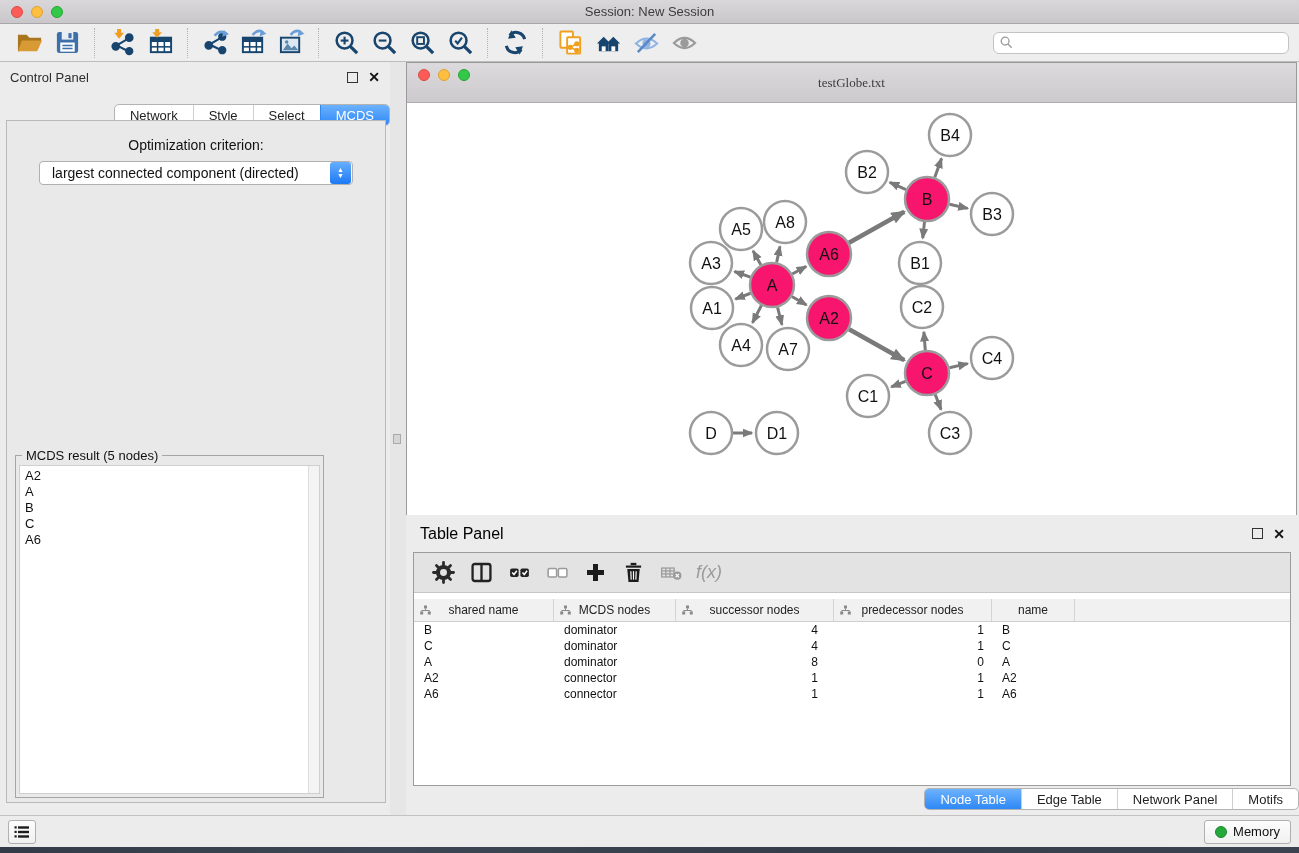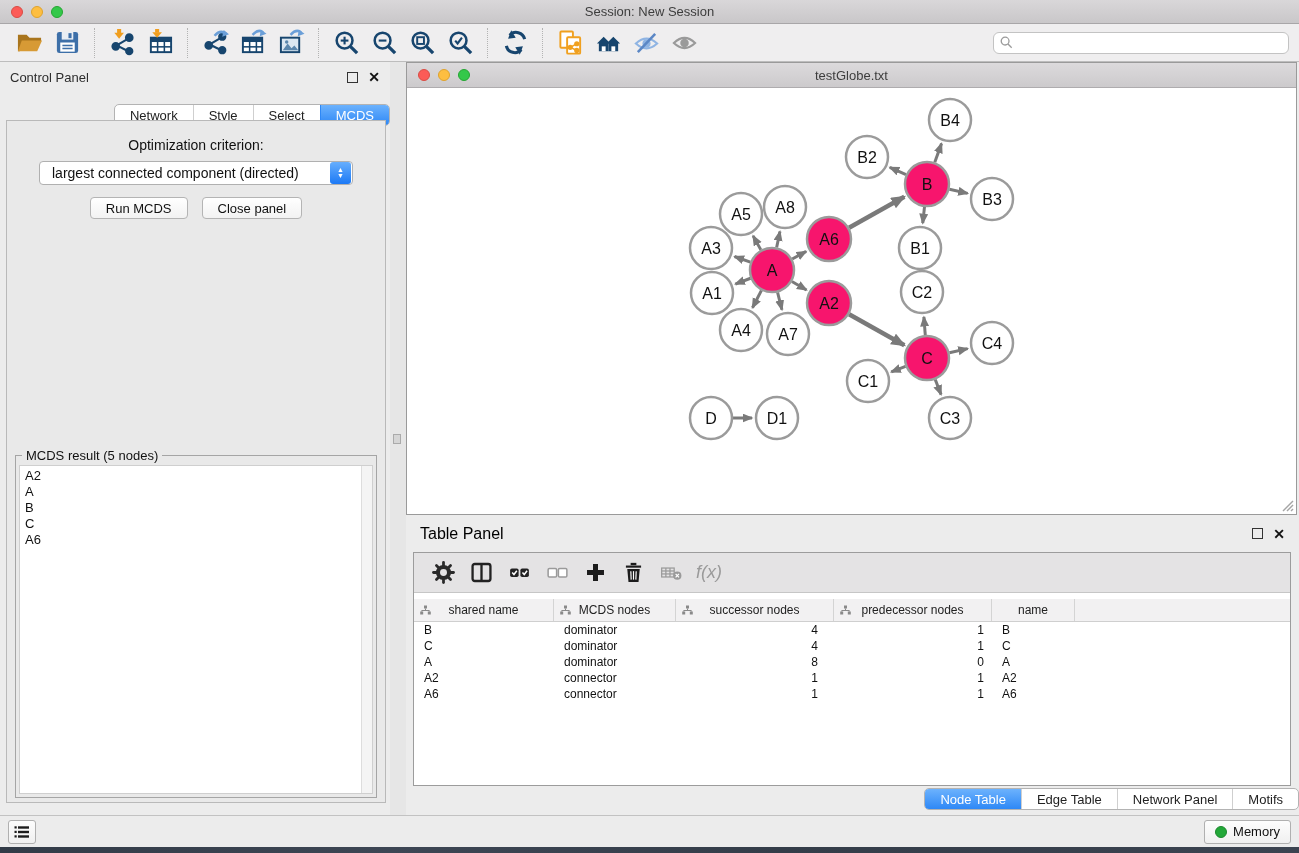--- a/index.html
+++ b/index.html
@@ -45,37 +45,37 @@
   #opt-label { text-align:center; margin-top:16px; font-size:14px; color:#111; }
   #criterion-select { position:relative; margin:8px auto 0 auto; width:314px; height:24px; background:#fff;
     border:1px solid #b0b0b0; border-radius:4px; display:flex; align-items:center; }
   #criterion-select .val { font-size:14px; color:#111; padding-left:12px; flex:1; white-space:nowrap; overflow:hidden; }
   #criterion-select .stepper { width:21px; height:22px; border-radius:3px; background:linear-gradient(#66aefd,#1c79f5);
     display:flex; flex-direction:column; align-items:center; justify-content:center; color:#fff; flex:none; margin-right:1px;}
   #criterion-select .stepper span { font-size:7px; line-height:6px; }
   #cp-buttons { display:flex; justify-content:center; gap:14px; margin-top:12px; }
   .mac-btn { height:22px; background:linear-gradient(#ffffff,#f2f2f2); border:1px solid #b4b4b4; border-radius:4px;
     font-size:13px; color:#111; padding:0 15px; display:flex; align-items:center; }
-  #result-box { position:absolute; left:8px; top:334px; width:362px; height:343px;
+  #result-box { position:absolute; left:8px; top:334px; width:309px; height:343px;
     border:1px solid #a5a5a5; background:#e9e9e9; }
   #result-box .legend { position:absolute; left:6px; top:-8px; background:#e9e9e9; padding:0 4px; font-size:13px; color:#111; }
   #result-list-wrap { position:absolute; left:3px; top:9px; right:3px; bottom:3px; background:#fff; border:1px solid #cfcfcf; }
   #result-list { list-style:none; padding:2px 0 0 5px; font-size:13px; color:#111; }
   #result-list li { line-height:16px; }
   #result-scroll { position:absolute; right:0; top:0; bottom:0; width:11px; background:#f4f4f4; border-left:1px solid #ddd; }
 
   
   #v-splitter { position:absolute; left:390px; top:62px; width:16px; height:753px; background:#e6e6e6; }
   .knob { position:absolute; width:8px; height:10px; background:#d5d5d5; border:1px solid #aaa; }
 
   
   #net-window { position:absolute; left:406px; top:62px; width:891px; height:453px;
     border:1px solid #9a9a9a; background:#fff; }
-  #net-titlebar { height:25px; background:linear-gradient(#dcdadc,#cccacc); border-bottom:1px solid #aeacae;
-    display:flex; align-items:center; justify-content:center; position:relative; }
+  #net-titlebar { height:40px; background:linear-gradient(#dcdadc,#cccacc); border-bottom:1px solid #aeacae;
+    display:flex; align-items:center; justify-content:center; position:relative;font-family:Liberation Serif, serif; }
   #net-titlebar .lights { top:6px; }
   #net-titlebar .title { font-size:13px; color:#3d3d3d; }
   #net-canvas { position:relative; width:100%; height:426px; background:#fff; }
   #graph-svg { position:absolute; left:0; top:0; }
   #net-grip { position:absolute; right:2px; bottom:2px; }
 
   
   #table-panel-head { position:absolute; left:406px; top:515px; width:893px; height:37px; background:#ececec;
     display:flex; align-items:center; padding:0 14px; }
   #table-panel { position:absolute; left:413px; top:552px; width:878px; height:234px;
@@ -309,24 +309,20 @@
         </div>
     </div>
     <div id="cp-content">
       <div id="opt-label">Optimization criterion:</div>
       <div id="criterion-select">
         <span class="val">largest connected component (directed)</span>
         <span class="stepper">
             <span>▲</span>
             <span>▼</span>
           </span>
-      </div>
-      <div id="cp-buttons">
-        <div class="mac-btn">Run MCDS</div>
-        <div class="mac-btn">Close panel</div>
       </div>
       <div id="result-box">
         <span class="legend">MCDS result (5 nodes)</span>
         <div id="result-list-wrap">
           <ul id="result-list">
               <li>A2</li>
               <li>A</li>
               <li>B</li>
               <li>C</li>
               <li>A6</li>

